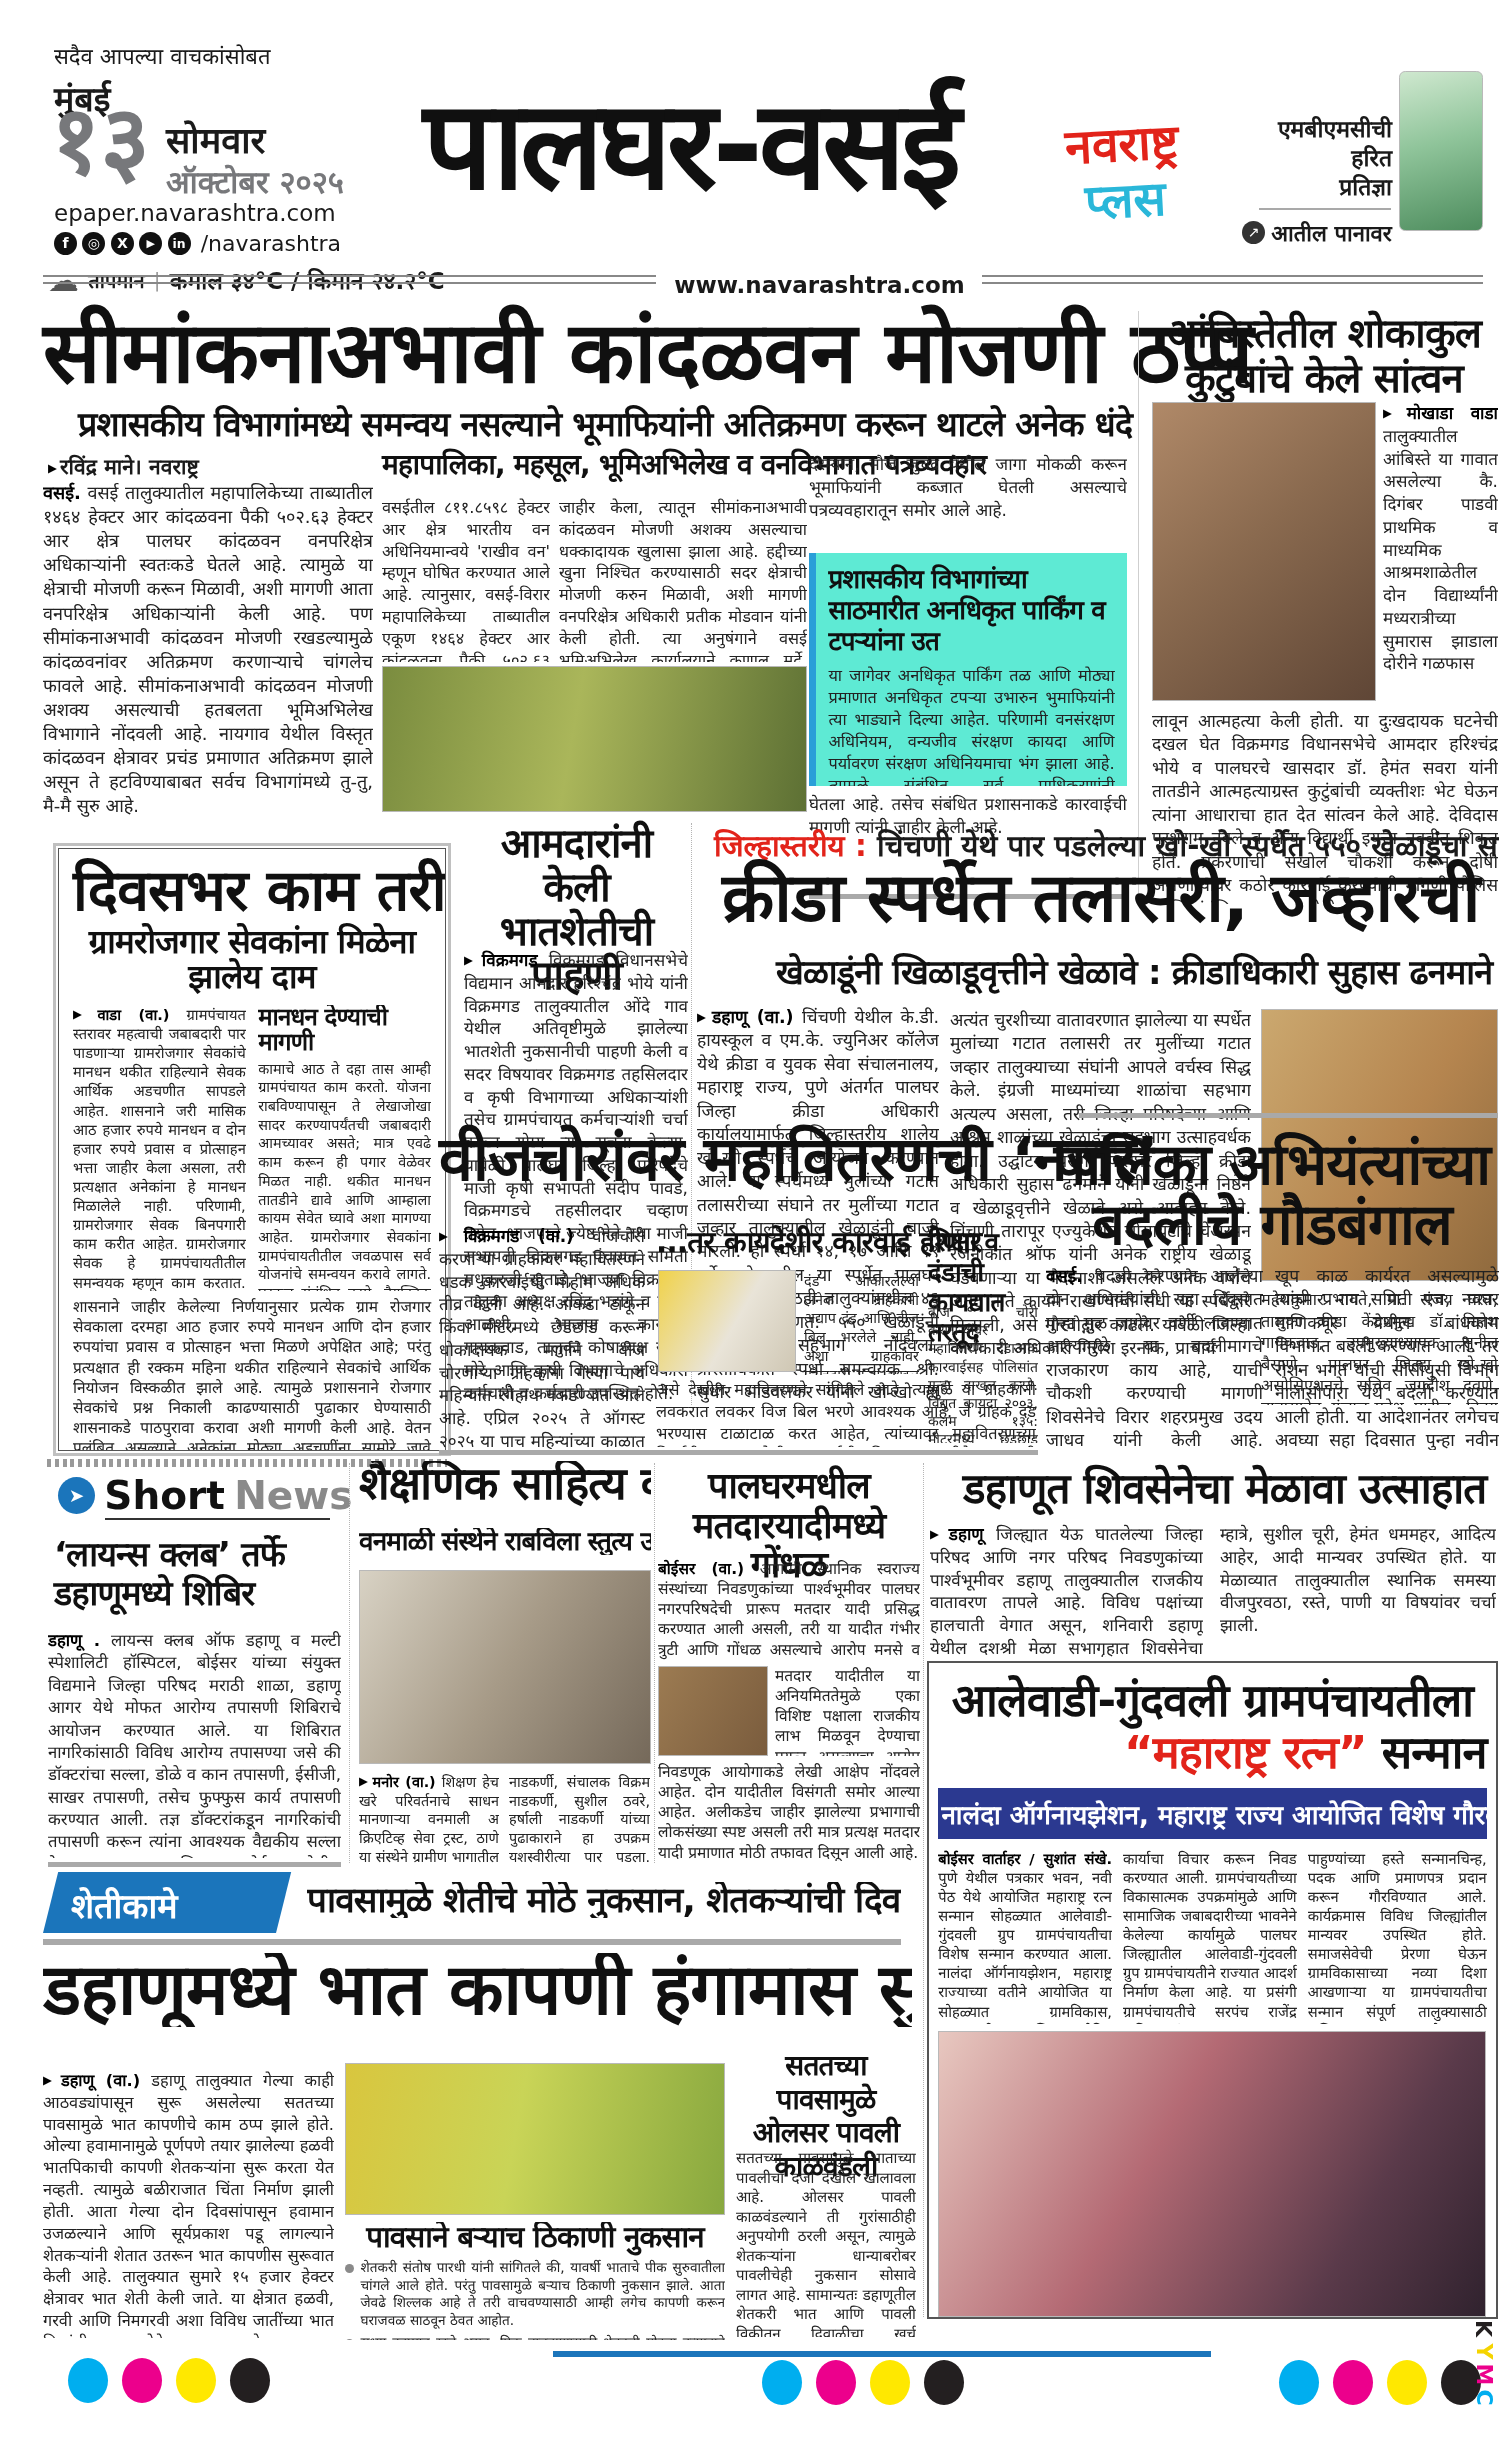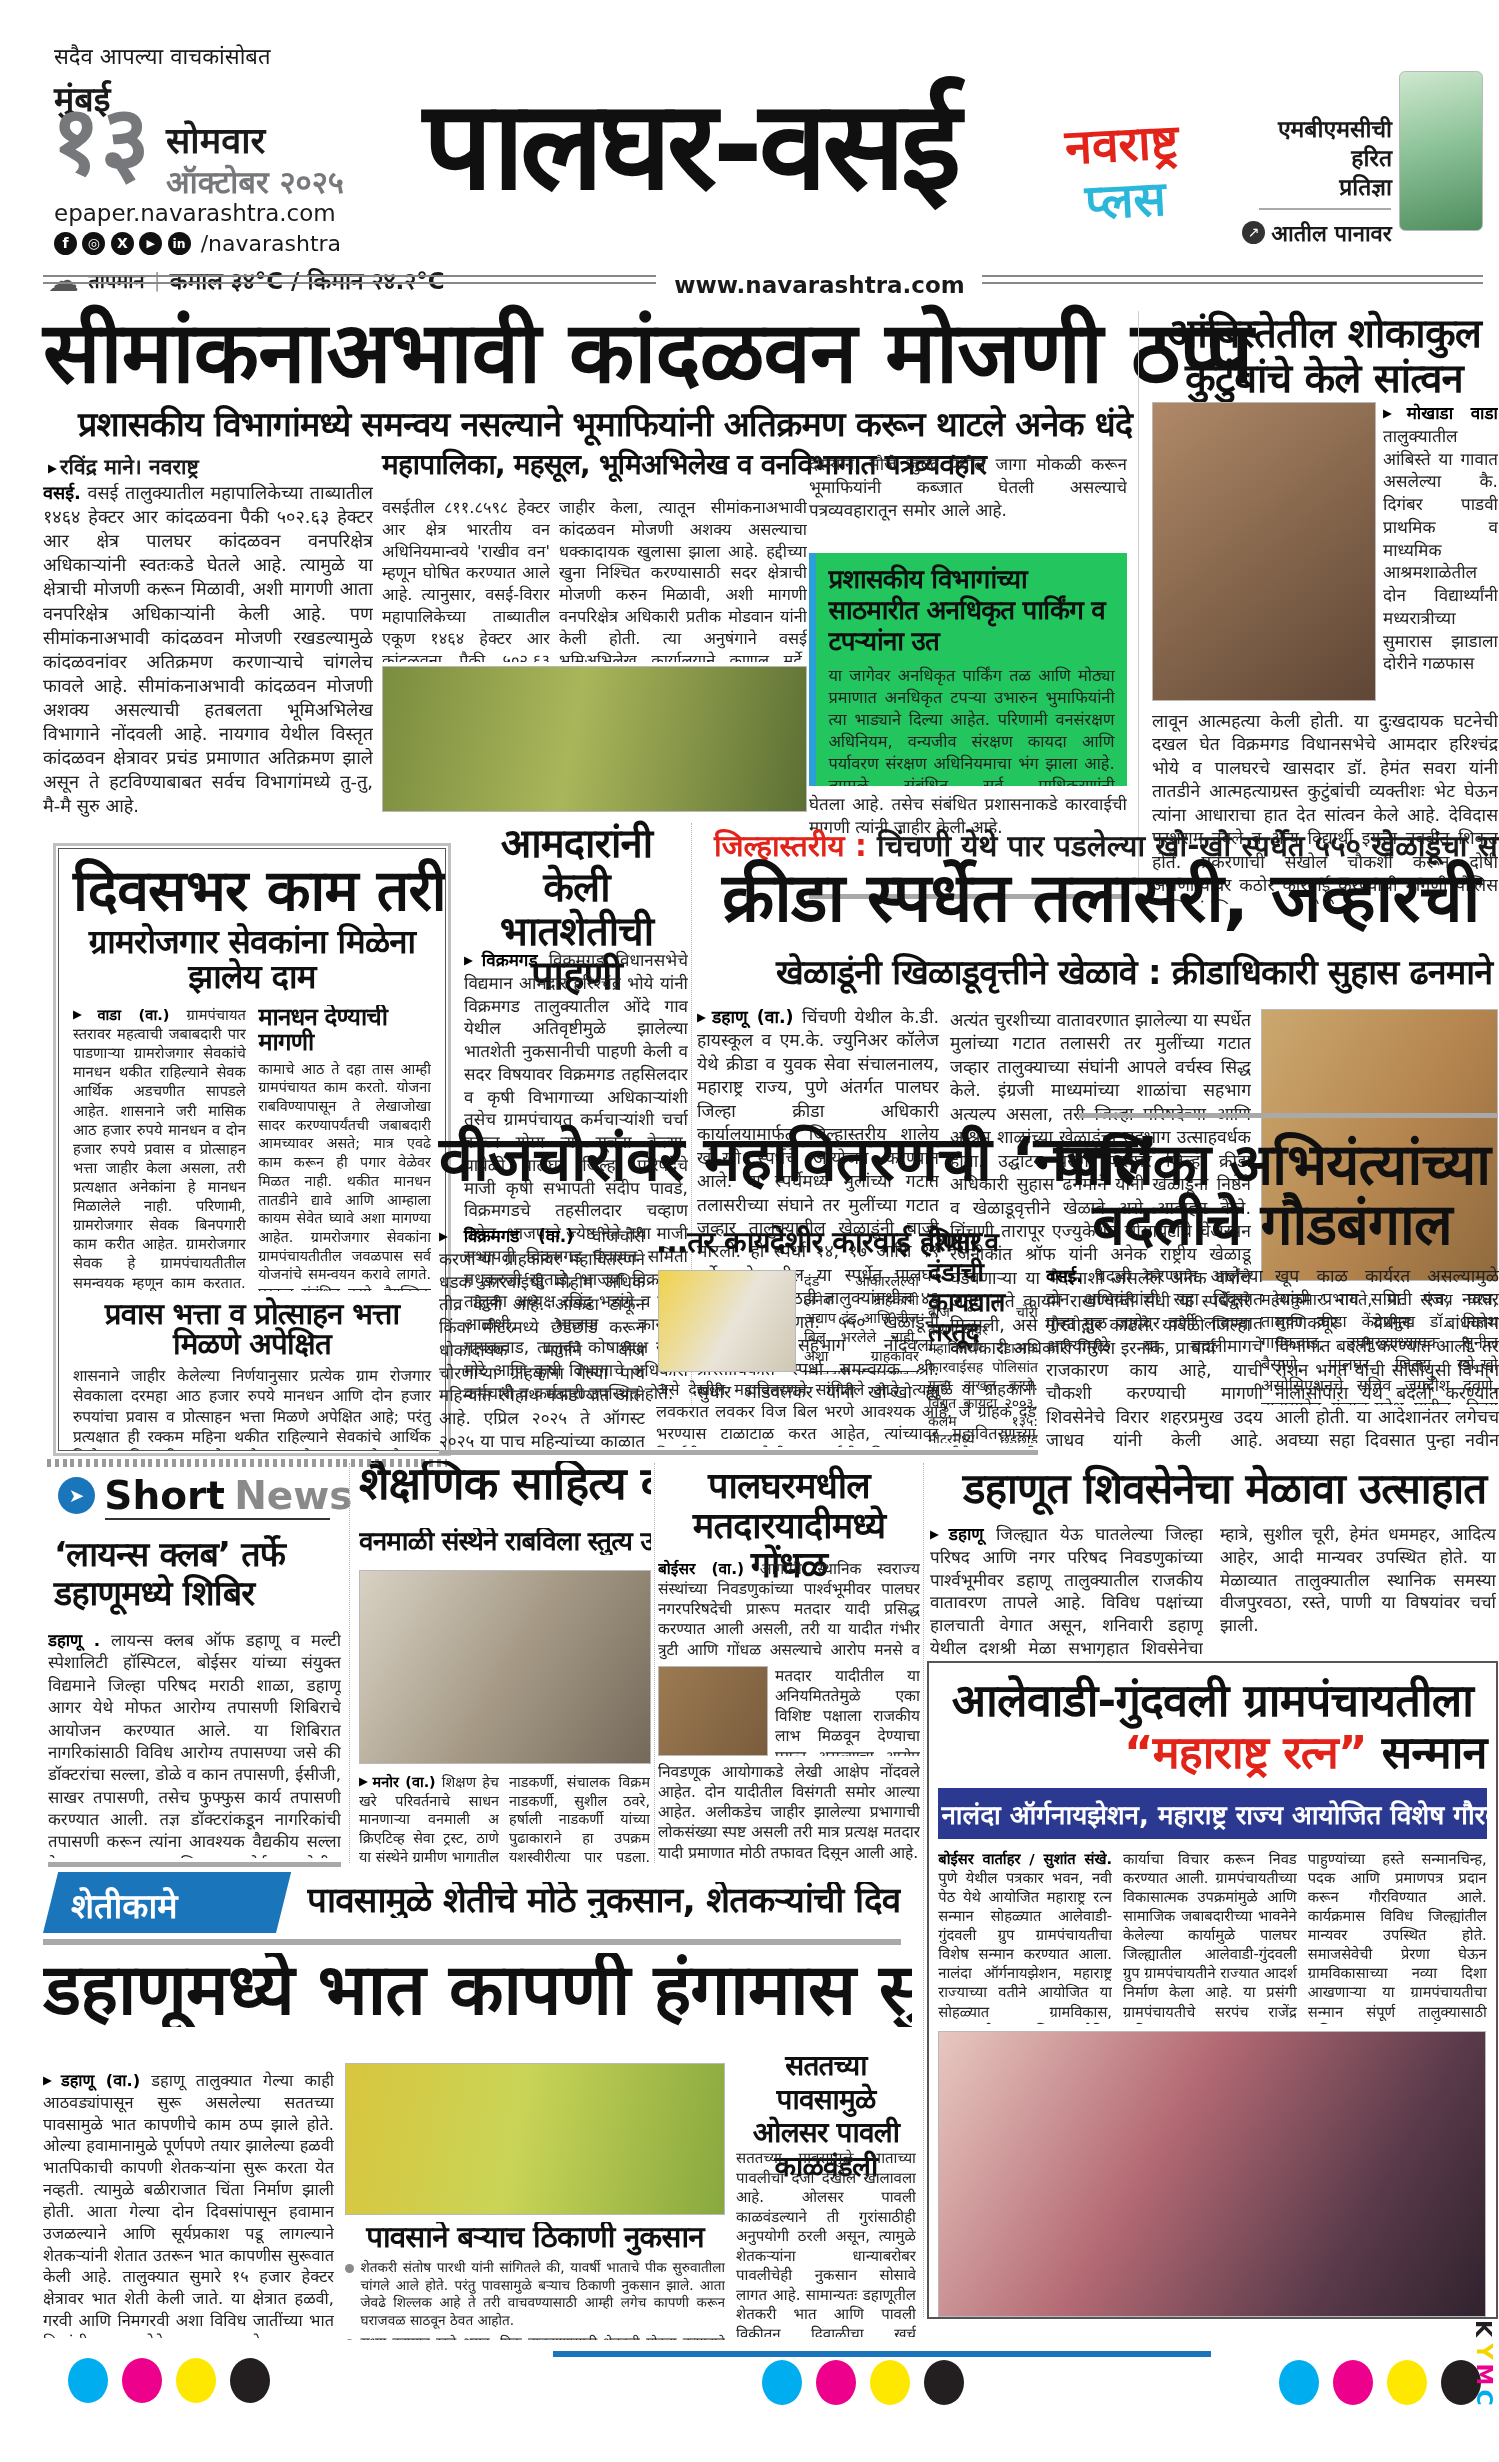--- a/index.html
+++ b/index.html
@@ -66,21 +66,21 @@
 
 <div class="ab hd nw" style="left:43px;top:309px;font-size:85px;font-weight:900;">सीमांकनाअभावी कांदळवन मोजणी ठप्प</div>
 <div class="ab hd" style="left:78px;top:407px;width:1064px;font-size:34px;font-weight:800;">प्रशासकीय विभागांमध्ये समन्वय नसल्याने भूमाफियांनी अतिक्रमण करून थाटले अनेक धंदे</div>
 <div class="ab" style="left:48px;top:452px;font-size:21px;font-weight:800;"><span class="mk">▶</span><span>रविंद्र माने। नवराष्ट्र</span></div>
 <div class="ab bt ov" style="left:43px;top:481px;width:330px;height:351px;"><b class="dlb">वसई.</b> <span>वसई तालुक्यातील महापालिकेच्या ताब्यातील १४६४ हेक्टर आर कांदळवना पैकी ५०२.६३ हेक्टर आर क्षेत्र पालघर कांदळवन वनपरिक्षेत्र अधिकाऱ्यांनी स्वतःकडे घेतले आहे. त्यामुळे या क्षेत्राची मोजणी करून मिळावी, अशी मागणी आता वनपरिक्षेत्र अधिकाऱ्यांनी केली आहे. पण सीमांकनाअभावी कांदळवन मोजणी रखडल्यामुळे कांदळवनांवर अतिक्रमण करणाऱ्याचे चांगलेच फावले आहे. सीमांकनाअभावी कांदळवन मोजणी अशक्य असल्याची हतबलता भूमिअभिलेख विभागाने नोंदवली आहे. नायगाव येथील विस्तृत कांदळवन क्षेत्रावर प्रचंड प्रमाणात अतिक्रमण झाले असून ते हटविण्याबाबत सर्वच विभागांमध्ये तु-तु, मै-मै सुरु आहे.</span></div>
 <div class="ab hd nw" style="left:382px;top:450px;width:425px;font-size:28px;font-weight:800;">महापालिका, महसूल, भूमिअभिलेख व वनविभागात पत्रव्यवहार</div>
 <div class="ab bt ov" style="left:382px;top:497px;width:168px;height:165px;font-size:16.3px;">वसईतील ८११.८५९८ हेक्टर आर क्षेत्र भारतीय वन अधिनियमान्वये 'राखीव वन' म्हणून घोषित करण्यात आले आहे. त्यानुसार, वसई-विरार महापालिकेच्या ताब्यातील एकूण १४६४ हेक्टर आर कांदळवना पैकी ५०२.६३ हेक्टर आर क्षेत्रावरील कांदळवन आणि कांदळवन लागवडी योग्य जागा कांदळवन विभागाने ताबा पावतीने कब्जात घेतली आहे. दरम्यान; मौजे जूचंद्र येथील सर्व्हे क्रमांक २०९/अ/१ येथील कांदळवनांची मोठ्या प्रमाणात तोड करुन सदर जागा मोकळी करण्यात आलेली आहे. या मागणीच्या अनुषंगाने त्यांनी पाठपुरावा केल्यानंतर महापालिका, महसूल, भूमिअभिलेख व वनविभागाने एकमेकांसोबतचा पत्रव्यवहार</div>
 <div class="ab bt ov" style="left:559px;top:497px;width:248px;height:165px;font-size:16.3px;">जाहीर केला, त्यातून सीमांकनाअभावी कांदळवन मोजणी अशक्य असल्याचा धक्कादायक खुलासा झाला आहे. हद्दीच्या खुना निश्चित करण्यासाठी सदर क्षेत्राची मोजणी करुन मिळावी, अशी मागणी वनपरिक्षेत्र अधिकारी प्रतीक मोडवान यांनी केली होती. त्या अनुषंगाने वसई भूमिअभिलेख कार्यालयाने कुणाल मर्दे, गणेश कोकाटे, वैभव दळवे यांची नियुक्ती केली होती. मोजणीसाठी हा कर्मचारी वर्ग जागेवर गेल्यावर वनपरिक्षेत्र कार्यालयाने त्यांचे प्रतिनिधी जागेवर पाठवावेत, अशा सूचना भूमिअभिलेख विभागाने केल्या होत्या. तसेच ताबा पावतीने ताब्यात घेतलेले कांदळवन क्षेत्र सर्व्हे नंबरनिहाय सीमांकन चुना टाकून दाखवावे, असेही म्हटले होते.</div>
 <div class="ab photo" style="left:382px;top:666px;width:425px;height:146px;background:linear-gradient(100deg,#7a8c3f 0%,#aab65a 45%,#5d7034 100%);"></div>
 <div class="ab bt ov" style="left:809px;top:453px;width:318px;height:95px;font-size:17px;">दरम्यान, मौजे जुचंद्र येथील जागा मोकळी करून भूमाफियांनी कब्जात घेतली असल्याचे पत्रव्यवहारातून समोर आले आहे.</div>
-<div class="ab" style="left:809px;top:553px;width:318px;height:233px;background:#22c55e;border-left:7.8px solid #2a9fd8;box-sizing:border-box;padding:11px 12.4px;overflow:hidden;">
+<div class="ab" style="left:809px;top:553px;width:318px;height:233px;background:#5eead4;border-left:7.8px solid #2a9fd8;box-sizing:border-box;padding:11px 12.4px;overflow:hidden;">
   <div class="hd" style="font-size:26px;font-weight:800;line-height:1.2;margin-bottom:7.8px;">प्रशासकीय विभागांच्या साठमारीत अनधिकृत पार्किंग व टपऱ्यांना उत</div>
   <div class="bt" style="font-size:16.3px;">या जागेवर अनधिकृत पार्किंग तळ आणि मोठ्या प्रमाणात अनधिकृत टपऱ्या उभारुन भुमाफियांनी त्या भाड्याने दिल्या आहेत. परिणामी वनसंरक्षण अधिनियम, वन्यजीव संरक्षण कायदा आणि पर्यावरण संरक्षण अधिनियमाचा भंग झाला आहे. त्यामुळे संबंधित सर्व प्राधिकरणांनी अतिक्रमणधारकांवर कारवाई करावी. तसेच सदर जागेवरील अतिक्रमणाचा मुद्दा त्यांनी उचलून</div>
 </div>
 <div class="ab bt ov" style="left:809px;top:793px;width:318px;height:95px;font-size:17px;">घेतला आहे. तसेच संबंधित प्रशासनाकडे कारवाईची मागणी त्यांनी जाहीर केली आहे.</div>
 <div class="ab rule" style="left:809px;top:894px;width:318px;height:5.4px;"></div>
 <div class="ab vdot" style="left:1138px;top:311px;height:594px;border-left:1.6px solid #cfcfcf;"></div>
 
 <div class="ab hd ctr" style="left:1150px;top:311px;width:348px;font-size:40px;font-weight:900;line-height:1.12;">आंबिस्तेतील शोकाकुल कुटुंबांचे केले सांत्वन</div>
 <div class="ab photo" style="left:1152px;top:402px;width:224px;height:299px;background:linear-gradient(140deg,#b08968 0%,#8a6a4f 45%,#5f4636 100%);"></div>
 <div class="ab bt ov" style="left:1383px;top:402px;width:115px;height:301px;font-size:17px;"><span class="mk">▶</span><b class="dlb">मोखाडा वाडा</b> <span>तालुक्यातील आंबिस्ते या गावात असलेल्या कै. दिगंबर पाडवी प्राथमिक व माध्यमिक आश्रमशाळेतील दोन विद्यार्थ्यांनी मध्यरात्रीच्या सुमारास झाडाला दोरीने गळफास</span></div>
@@ -90,21 +90,20 @@
   <div class="hd ctr nw" style="font-size:57px;font-weight:900;">दिवसभर काम तरीही..</div>
   <div class="hd ctr" style="font-size:33px;font-weight:800;margin-top:4.7px;">ग्रामरोजगार सेवकांना मिळेना झालेय दाम</div>
   <div style="display:flex;gap:12.4px;margin-top:11px;height:286px;overflow:hidden;">
     <div class="sm ov" style="width:50%;font-size:14.7px;"><span class="mk">▶</span><b class="dlb">वाडा (वा.)</b> <span>ग्रामपंचायत स्तरावर महत्वाची जबाबदारी पार पाडणाऱ्या ग्रामरोजगार सेवकांचे मानधन थकीत राहिल्याने सेवक आर्थिक अडचणीत सापडले आहेत. शासनाने जरी मासिक आठ हजार रुपये मानधन व दोन हजार रुपये प्रवास व प्रोत्साहन भत्ता जाहीर केला असला, तरी प्रत्यक्षात अनेकांना हे मानधन मिळालेले नाही. परिणामी, ग्रामरोजगार सेवक बिनपगारी काम करीत आहेत. ग्रामरोजगार सेवक हे ग्रामपंचायतीतील समन्वयक म्हणून काम करतात. वैयक्तिक लाभाच्या योजनांपासून ते सार्वजनिक कामांच्या लेखाजोख्यापर्यंतची संपूर्ण जबाबदारी त्यांच्यावर असते. म्हणायला हे अर्धवेळ काम, मात्र प्रत्यक्षात त्यांना दिवसभर पंचायत समिती, ग्रामपंचायतीच्या कार्यालयात हजेरी लावावी लागते. दरम्यान, महिनो महिने मानधन न मिळाल्याने अडचणीत वाढ होत आहे. परिणामी त्यांच्यापुढे उदरनिर्वाहाचा प्रश्न निर्माण झाला आहे. रोजगार सेवक मानधन वाढीकडे लक्ष लावून आहेत.</span></div>
     <div style="width:50%;overflow:hidden;">
       <div class="hd" style="font-size:24px;font-weight:800;margin-bottom:4.7px;">मानधन देण्याची मागणी</div>
       <div class="sm" style="font-size:14.4px;">कामाचे आठ ते दहा तास आम्ही ग्रामपंचायत काम करतो. योजना राबविण्यापासून ते लेखाजोखा सादर करण्यापर्यंतची जबाबदारी आमच्यावर असते; मात्र एवढे काम करून ही पगार वेळेवर मिळत नाही. थकीत मानधन तातडीने द्यावे आणि आम्हाला कायम सेवेत घ्यावे अशा मागण्या आहेत. ग्रामरोजगार सेवकांना ग्रामपंचायतीतील जवळपास सर्व योजनांचे समन्वयन करावे लागते. घरकुल संबंधित कामे, वैयक्तिक लाभाच्या अर्जाचे परीक्षण, सार्वजनिक कामांचा लेखाजोखा, नोंदी ठेवणे आणि अहवाल सादर करणे ही सर्व कामे त्यांच्यावर सोपवली गेली आहेत. यामुळे ग्रामपंचायतचे संपूर्ण प्रशासन त्यांच्यावर मोठ्या प्रमाणावर अवलंबून आहे.</div>
 
     </div>
   </div>
-  <div class="hd ctr" style="font-size:29.5px;font-weight:900;margin-top:7.8px;">प्रवास भत्ता व प्रोत्साहन भत्ता मिळणे अपेक्षित</div>
   <div class="sm" style="font-size:15.5px;margin-top:6.2px;">शासनाने जाहीर केलेल्या निर्णयानुसार प्रत्येक ग्राम रोजगार सेवकाला दरमहा आठ हजार रुपये मानधन आणि दोन हजार रुपयांचा प्रवास व प्रोत्साहन भत्ता मिळणे अपेक्षित आहे; परंतु प्रत्यक्षात ही रक्कम महिना थकीत राहिल्याने सेवकांचे आर्थिक नियोजन विस्कळीत झाले आहे. त्यामुळे प्रशासनाने रोजगार सेवकांचे प्रश्न निकाली काढण्यासाठी पुढाकार घेण्यासाठी शासनाकडे पाठपुरावा करावा अशी मागणी केली आहे. वेतन प्रलंबित असल्याने अनेकांना मोठ्या अडचणींना सामोरे जावे लागत आहे.</div>
 </div>
 
 <div class="ab hd ctr" style="left:464px;top:821px;width:225px;font-size:40px;font-weight:900;line-height:1.1;">आमदारांनी केली भातशेतीची पाहणी</div>
 <div class="ab bt ov" style="left:464px;top:949px;width:224px;height:458px;font-size:17px;"><span class="mk">▶</span><b class="dlb">विक्रमगड</b> <span>विक्रमगड विधानसभेचे विद्यमान आमदार हरिश्चंद्र भोये यांनी विक्रमगड तालुक्यातील ओंदे गाव येथील अतिवृष्टीमुळे झालेल्या भातशेती नुकसानीची पाहणी केली व सदर विषयावर विक्रमगड तहसिलदार व कृषी विभागाच्या अधिकाऱ्यांशी तसेच ग्रामपंचायत कर्मचाऱ्यांशी चर्चा करून योग्य त्या सूचना केल्या. यावेळी पालघर जिल्हा परिषदेचे माजी कृषी सभापती संदीप पावडे, विक्रमगडचे तहसीलदार चव्हाण तसेच, भाजपाचे ज्येष्ठ नेते तथा माजी सभापती विक्रमगड पंचायत समिती मधुकरजी खुताडे, भाजपा विक्रमगड तालुका अध्यक्ष रविंद्र भडांगे व महेश आळशी, भाजपा कार्यकर्ते गायकवाड, तालुका कोषाध्यक्ष राहुल मोरे आणि कृषी विभागाचे अधिकारी कर्मचारी व कर्मचारी उपस्थित होते.</span></div>
 <div class="ab vdot" style="left:691px;top:823px;height:582px;"></div>
 
 <div class="ab nw" style="left:714px;top:824px;font-size:29.5px;font-weight:800;">
   <span style="color:#e2231a;">जिल्हास्तरीय :</span><span> चिंचणी येथे पार पडलेल्या खो-खो स्पर्धेत ५५० खेळाडूंचा सहभाग</span>
 </div>

